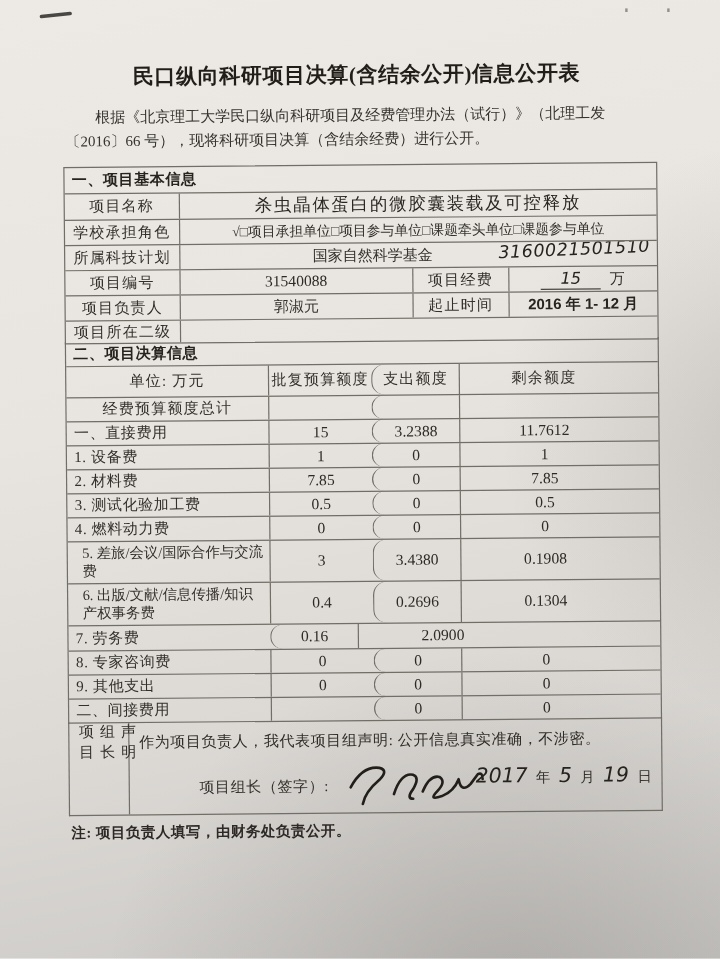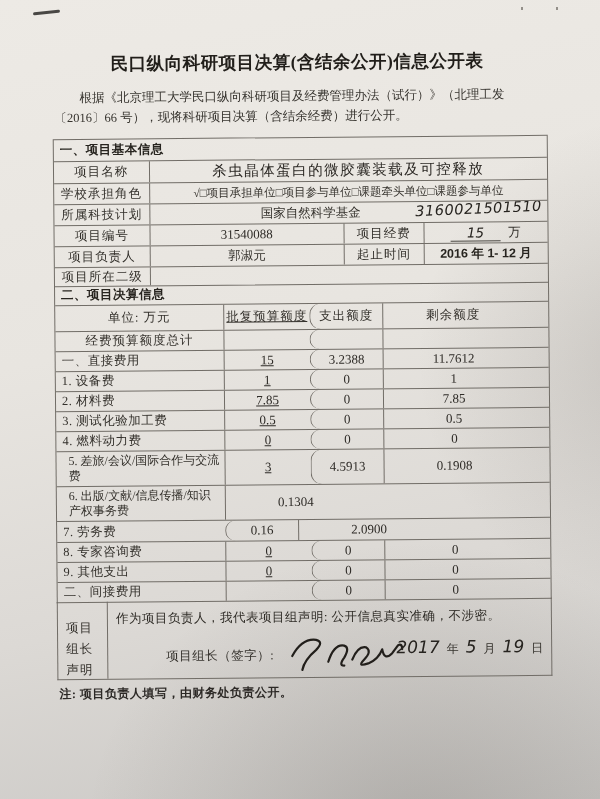--- a/index.html
+++ b/index.html
@@ -85,32 +85,32 @@
   .dur-val{font-family:"Liberation Sans","DejaVu Sans",sans-serif;font-weight:bold;font-size:12.5px;color:#27241f;}
 
   
   #tbl2{top:283px;border-top:none;}
   .r-sec2{height:20px;}
   .r-cols{height:26px;}
   .r-std{height:20px;}
   .r-tall{height:35px;}
   .r-svc{height:21px;}
   .c1{width:168px;}
-  .c2{width:86px;text-decoration:underline;}
+  .c2{width:86px;}
   .c3{width:73px;border-radius:11px;}
   .c4{width:141px;}
   .col-head{font-size:12.5px;letter-spacing:1px;}
   .wrap-lab{line-height:1.25;padding:2px 4px 2px 6px;display:block;align-self:center;font-size:12px;letter-spacing:0;}
   .total-lab{justify-content:center;letter-spacing:1px;}
 
   
   #decl{top:600px;height:78px;border-top:none;display:flex;}
   .decl-lab{
     width:50px;box-sizing:border-box;border-right:1px solid var(--line);
-    display:flex;flex-direction:column;justify-content:flex-end;gap:4px;
+    display:flex;justify-content:flex-start;gap:4px;
     font-size:12.5px;letter-spacing:1px;padding-left:8px;
   }
   .decl-body{flex:1;position:relative;}
   .decl-statement{
     position:absolute;left:8px;top:9px;font-size:12.5px;letter-spacing:.5px;color:#2f2c27;
   }
   .sig-row{position:absolute;left:0;right:6px;top:34px;height:42px;}
   .sig-label{position:absolute;left:58px;top:13px;font-size:12.5px;letter-spacing:.5px;}
   .sig-svg{position:absolute;left:178px;top:-2px;}
   .date-block{position:absolute;right:2px;top:4px;display:flex;align-items:baseline;gap:7px;}
@@ -220,27 +220,29 @@
         <div class="cell c1 left">4. 燃料动力费</div>
         <div class="cell c2 num">0</div>
         <div class="cell c3 num">0</div>
         <div class="cell c4 num">0</div>
       </div>
       <div class="t-row r-tall">
         <div class="cell c1 left">
             <span class="wrap-lab">5. 差旅/会议/国际合作与交流费</span>
           </div>
         <div class="cell c2 num">3</div>
-        <div class="cell c3 num">4.5913</div>
+        <div class="cell c3 num">3.4380</div>
         <div class="cell c4 num">0.1908</div>
       </div>
       <div class="t-row r-tall">
         <div class="cell c1 left">
             <span class="wrap-lab">6. 出版/文献/信息传播/知识产权事务费</span>
           </div>
+        <div class="cell c2 num">0.4</div>
+        <div class="cell c3 num">0.2696</div>
         <div class="cell c4 num">0.1304</div>
       </div>
       <div class="t-row r-svc">
         <div class="cell c1 left">7. 劳务费</div>
         <div class="cell c3 num">0.16</div>
         <div class="cell c4 num">2.0900</div>
       </div>
       <div class="t-row r-std">
         <div class="cell c1 left">8. 专家咨询费</div>
         <div class="cell c2 num">0</div>

